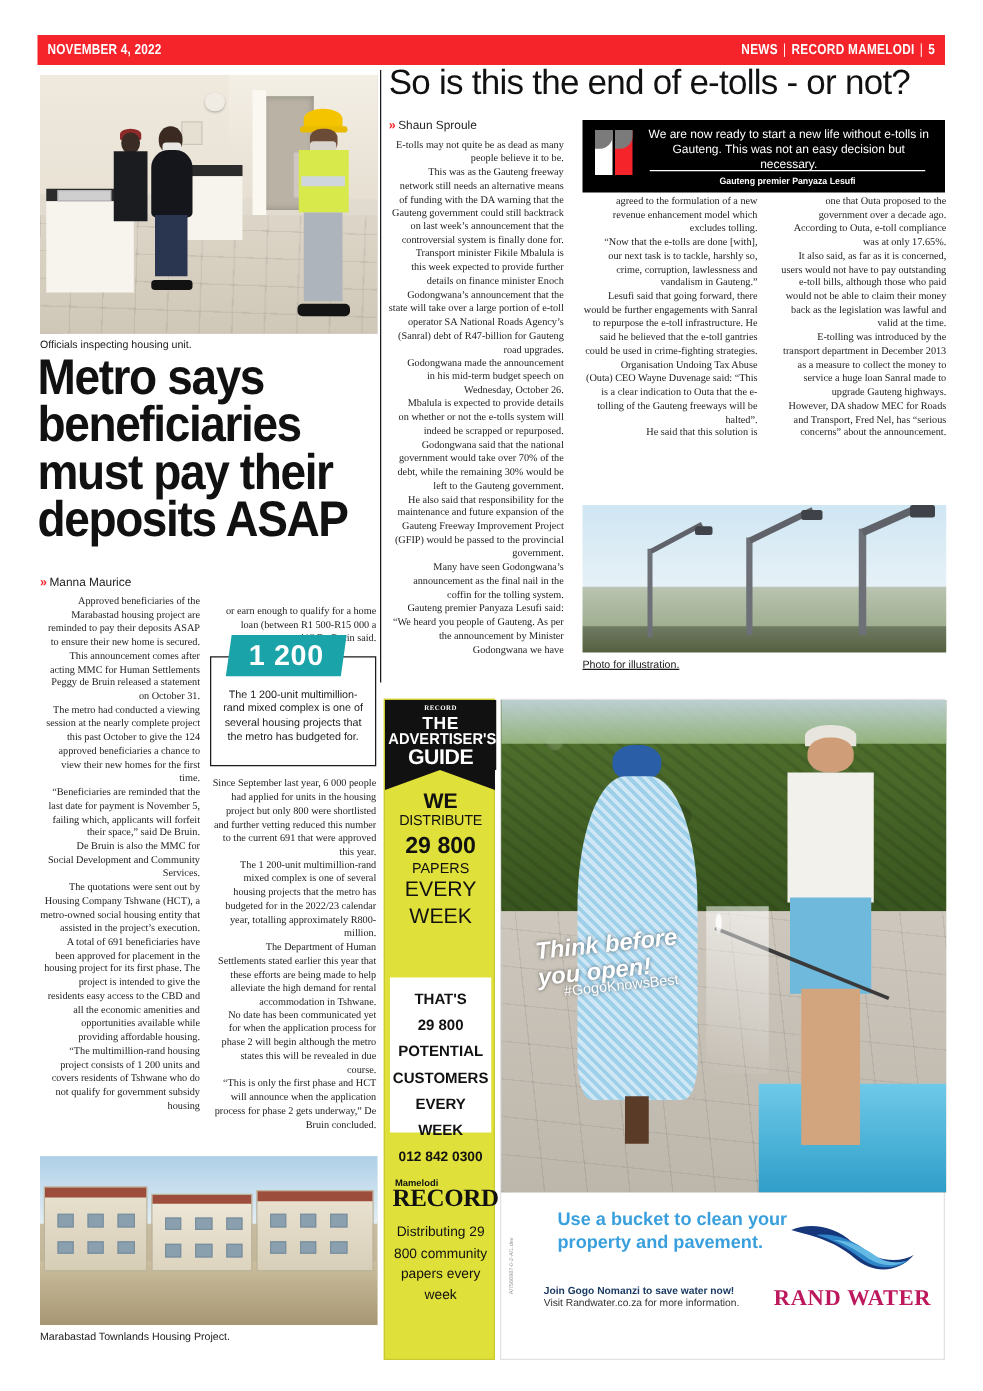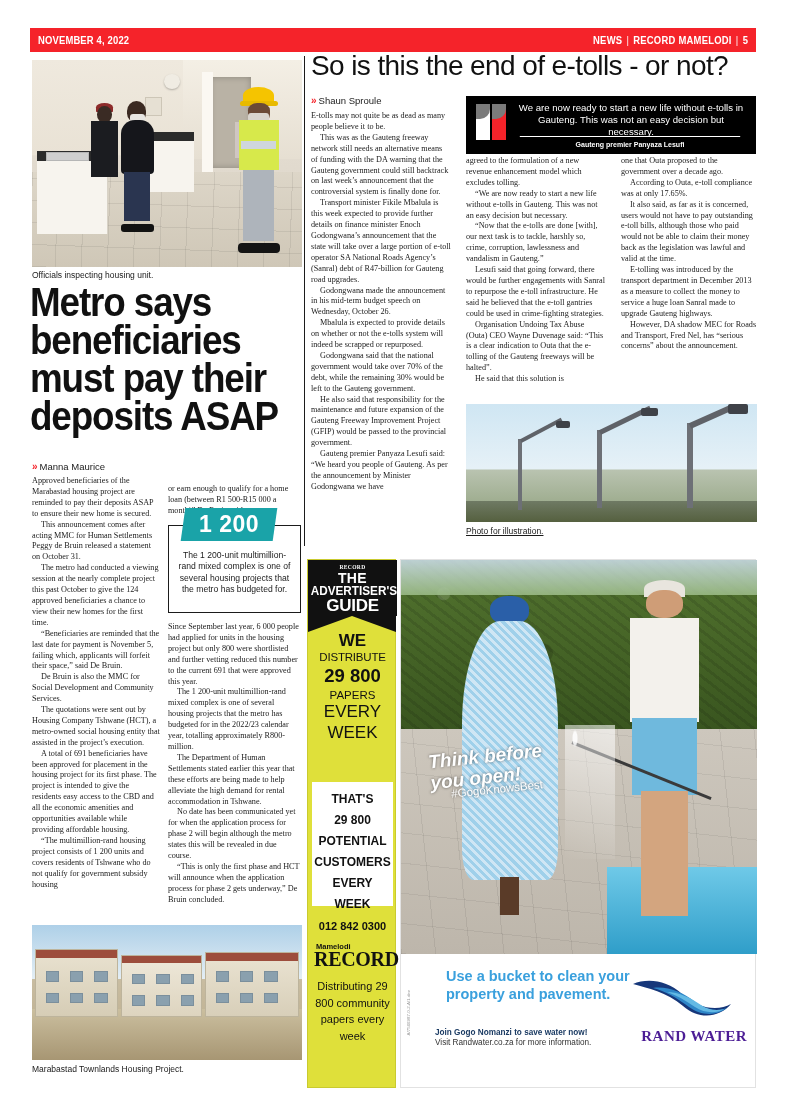--- a/index.html
+++ b/index.html
@@ -115,21 +115,21 @@
     font-size:9.5px; color:#222; display:flex; gap:4px; align-items:center;
   }
   .byline .arrows{ color:#f5232a; font-weight:bold; font-size:10px; letter-spacing:-2px;}
   .byline-left{ left:32px; top:461px; }
 
   
   .colbody{
     font-family:"Liberation Serif", serif; font-size:8.2px; line-height:1.33;
     color:#1b1b1b; text-align:left;
   }
-  .colbody p{ text-indent:9px; }
+  .colbody p{ text-indent:9px;text-align:right; }
   .colbody p.first{ text-indent:0; }
   .lcol1{ position:absolute; left:32px; top:476px; width:128px; }
   .lcol2a{ position:absolute; left:168px; top:484px; width:133px; }
   .lcol2b{ position:absolute; left:168px; top:622px; width:133px; }
 
   
   .factbox{
     position:absolute; left:168px; top:525px; width:133px; height:88px;
     border:1px solid #1b1b1b; background:#fff;
   }
@@ -339,23 +339,23 @@
     position:absolute; left:34px; top:468px; width:220px;
     font-family:"Liberation Sans", sans-serif; font-weight:bold;
     font-size:8.2px; color:#1b3b63;
   }
   .rw-sub2{
     position:absolute; left:34px; top:478px; width:230px;
     font-family:"Liberation Sans", sans-serif; font-size:8.2px; color:#333;
   }
   .rw-logo{ position:absolute; left:226px; top:418px; width:110px; height:46px; }
   .rw-logoname{
-    position:absolute; left:216px; top:468px; width:130px; text-align:right;
-    font-family:"Liberation Serif", serif; font-weight:bold; font-size:15px;
-    color:#4c1d95; letter-spacing:.5px;
+    position:absolute; left:216px; top:468px; width:130px; text-align:center;
+    font-family:"Liberation Serif", serif; font-weight:bold; font-size:18px;
+    color:#be185d; letter-spacing:.5px;
   }
   .rw-credit{
     position:absolute; left:5px; top:430px;
     font-family:"Liberation Sans", sans-serif; font-size:4.4px; color:#9a9a9a;
     writing-mode:vertical-rl; transform:rotate(180deg);
   }
 
   
   .photo-bottom{
     position:absolute; left:32px; top:925px; width:270px; height:135px;
@@ -488,26 +488,26 @@
   </div>
 
   <div class="colbody ecol1">
     <p class="first">E-tolls may not quite be as dead as many people believe it to be.</p>
     <p>This was as the Gauteng freeway network still needs an alternative means of funding with the DA warning that the Gauteng government could still backtrack on last week’s announcement that the controversial system is finally done for.</p>
     <p>Transport minister Fikile Mbalula is this week expected to provide further details on finance minister Enoch Godongwana’s announcement that the state will take over a large portion of e-toll operator SA National Roads Agency’s (Sanral) debt of R47-billion for Gauteng road upgrades.</p>
     <p>Godongwana made the announcement in his mid-term budget speech on Wednesday, October 26.</p>
     <p>Mbalula is expected to provide details on whether or not the e-tolls system will indeed be scrapped or repurposed.</p>
     <p>Godongwana said that the national government would take over 70% of the debt, while the remaining 30% would be left to the Gauteng government.</p>
     <p>He also said that responsibility for the maintenance and future expansion of the Gauteng Freeway Improvement Project (GFIP) would be passed to the provincial government.</p>
+    <p>Many have seen Godongwana’s announcement as the final nail in the coffin for the tolling system.</p>
     <p>Gauteng premier Panyaza Lesufi said: “We heard you people of Gauteng. As per the announcement by Minister Godongwana we have</p>
   </div>
 
   <div class="colbody ecol2">
     <p class="first">agreed to the formulation of a new revenue enhancement model which excludes tolling.</p>
-    <p>“We are now ready to start a new life without e-tolls in Gauteng. This was not an easy decision but necessary.</p>
     <p>“Now that the e-tolls are done [with], our next task is to tackle, harshly so, crime, corruption, lawlessness and vandalism in Gauteng.”</p>
     <p>Lesufi said that going forward, there would be further engagements with Sanral to repurpose the e-toll infrastructure. He said he believed that the e-toll gantries could be used in crime-fighting strategies.</p>
     <p>Organisation Undoing Tax Abuse (Outa) CEO Wayne Duvenage said: “This is a clear indication to Outa that the e-tolling of the Gauteng freeways will be halted”.</p>
     <p>He said that this solution is</p>
   </div>
 
   <div class="colbody ecol3">
     <p class="first">one that Outa proposed to the government over a decade ago.</p>
     <p>According to Outa, e-toll compliance was at only 17.65%.</p>
     <p>It also said, as far as it is concerned, users would not have to pay outstanding e-toll bills, although those who paid would not be able to claim their money back as the legislation was lawful and valid at the time.</p>

